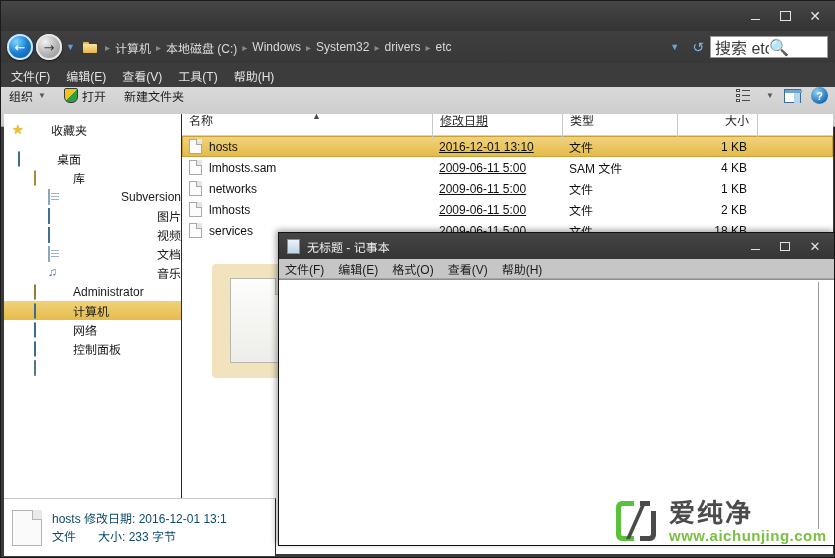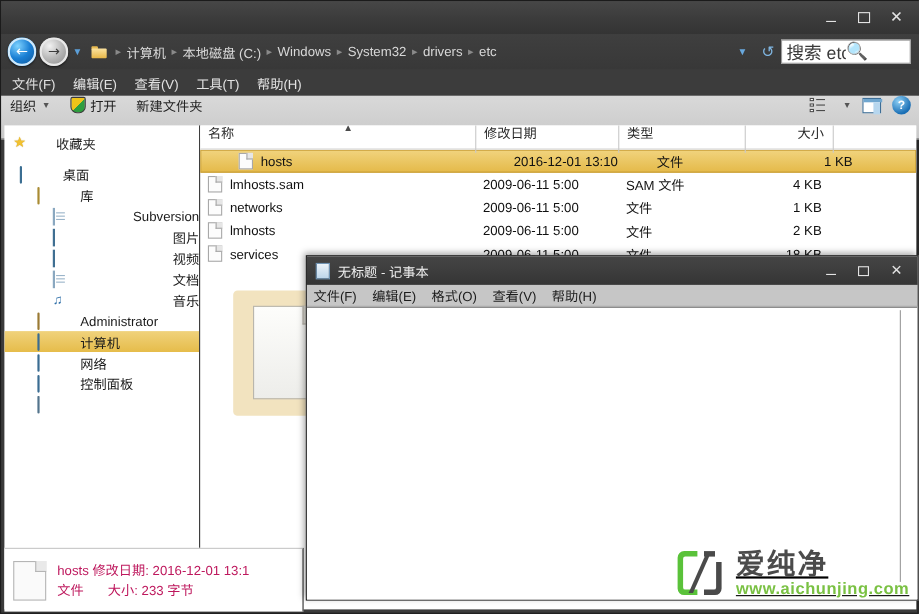--- a/index.html
+++ b/index.html
@@ -121,44 +121,44 @@
   .ti-cp  { width:14px;height:12px;background:linear-gradient(180deg,#dbeaf7,#7fb0d6);border:1px solid #3a6c92;border-radius:1px;}
   .ti-bin { width:12px;height:13px;background:linear-gradient(180deg,#cfe0ec,#8fb2cb);border:1px solid #53748c;border-radius:2px 2px 3px 3px;}
 
   
   .hdr { height: 22px; border-bottom: 1px solid #d2d2d2; display: flex;
     align-items: center; font-size: 12px; color: #2a2a2a; background: #fff; position: relative;}
   .hcell { position: relative; height: 28px; display: flex; align-items: flex-start; padding-left: 7px; }
   .hcell + .hcell { border-left: 1px solid #c9c9c9; }
   .hsort { position: absolute; left: 52%; top: 0px; color: #4a4a4a; font-size: 9px; }
   .c-name { width: 250px; }
-  .c-date { width: 130px; }
+  .c-date { width: 130px; text-decoration: underline; }
   .c-type { width: 115px; }
   .c-size { width: 80px; justify-content: flex-end; padding-right: 8px; }
   .c-end  { flex: 1; }
 
   .rows { font-size: 12px; color: #111; }
   .row { height: 21px; display: flex; align-items: center; }
-  .row.sel { background: linear-gradient(180deg,#f1d47f,#e4b948); box-shadow: inset 0 0 0 1px #c9a03a; padding-left: 28px; }
+  .row.sel { background: linear-gradient(180deg,#f1d47f,#e4b948); box-shadow: inset 0 0 0 1px #c9a03a; }
   .cell { display: flex; align-items: center; padding-left: 7px; }
   .cell.c-size { justify-content: flex-end; padding-right: 10px; }
   .fileico { width: 13px; height: 15px; background: #fcfcfc; border: 1px solid #a8a8a8;
     flex: none; margin-right: 7px; position: relative; }
   .fileico::after { content:""; position:absolute; right:-1px; top:-1px; width:5px; height:5px;
     background:#e6e6e6; border-left:1px solid #a8a8a8; border-bottom:1px solid #a8a8a8;}
 
   
   .statusbar { position: absolute; left: 3px; top: 497px; width: 272px; height: 58px;
     background: #fff; border-top: 1px solid #c6c6c6; border-right: 1px solid #2a2a2a;
     display: flex; align-items: center; padding: 0 8px; overflow: hidden; }
   .st-ico { width: 30px; height: 36px; background: #fafafa; border: 1px solid #b5b5b5;
     flex: none; margin-right: 10px; position: relative; }
   .st-ico::after { content:""; position:absolute; right:-1px; top:-1px; width:9px; height:9px;
     background:#e9e9e9; border-left:1px solid #b5b5b5; border-bottom:1px solid #b5b5b5;}
-  .st-text { font-size: 12px; color: #be185d; line-height: 18px; white-space: nowrap; }
+  .st-text { font-size: 12px; color: #0c4a6e; line-height: 18px; white-space: nowrap; }
   .st-l2 { display: flex; gap: 22px; }
 
   
   .dragcard { position: absolute; left: 212px; top: 264px; width: 110px; height: 114px;
     background: #f2e3bf; border-radius: 4px; }
   .dragcard .bigfile { position: absolute; left: 18px; top: 14px; width: 62px; height: 85px;
     background: linear-gradient(180deg,#fdfdfb,#ededea); border: 1px solid #b9b6ad; }
   .dragcard .bigfile::after { content:""; position:absolute; right:-1px; top:-1px; width:16px; height:16px;
     background:#e2e0d8; border-left:1px solid #b9b6ad; border-bottom:1px solid #b9b6ad;}
   .arrow-svg { position: absolute; left: 320px; top: 330px; width: 160px; height: 90px; }
@@ -181,21 +181,21 @@
     padding-left: 6px; border-bottom: 1px solid #a6a6a6; }
   .np-menu .mi { font-size: 12px; color: #1c1c1c; margin-right: 14px; }
   .np-body { position: absolute; left: 0; top: 46px; right: 0; bottom: 0; background: #fff;
     border-top: 1px solid #8d8d8d; }
   .np-scroll { position: absolute; right: 2px; top: 2px; width: 14px; bottom: 16px;
     border-left: 1px solid #9a9a9a; background: #fff; }
 
   
   .wm { position: absolute; left: 612px; top: 497px; display: flex; align-items: center; gap: 9px; }
   .wm-logo { width: 48px; height: 48px; position: relative; }
-  .wm-text { display: flex; flex-direction: column; text-decoration: underline; }
+  .wm-text { display: flex; flex-direction: column; }
   .wm-cn { font-size: 26px; color: #4b4b4b; font-weight: 700; letter-spacing: 2px; line-height: 28px;}
   .wm-url { font-size: 15px; color: #7ac143; font-weight: 700; letter-spacing: .5px; }
 </style>
 </head>
 <body>
 
 <div class="explorer">
 
   <div class="titlebar">
     <div class="win-ctrls">

